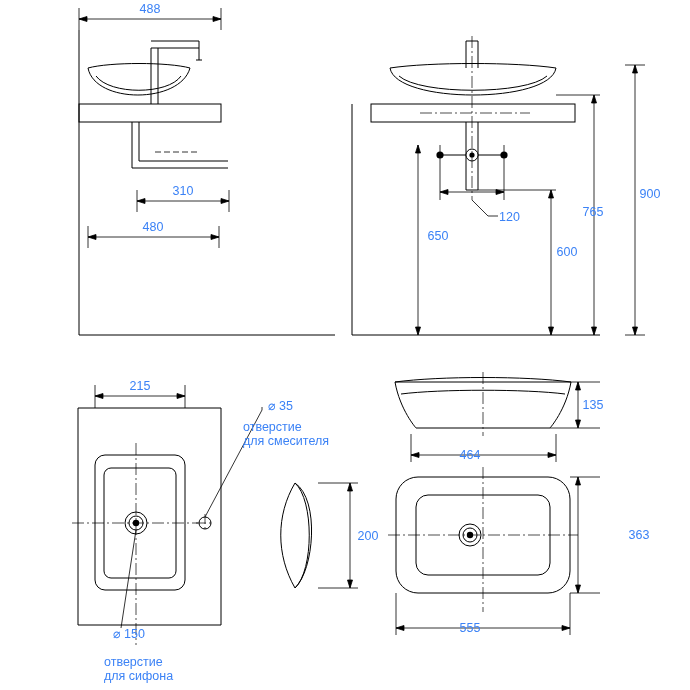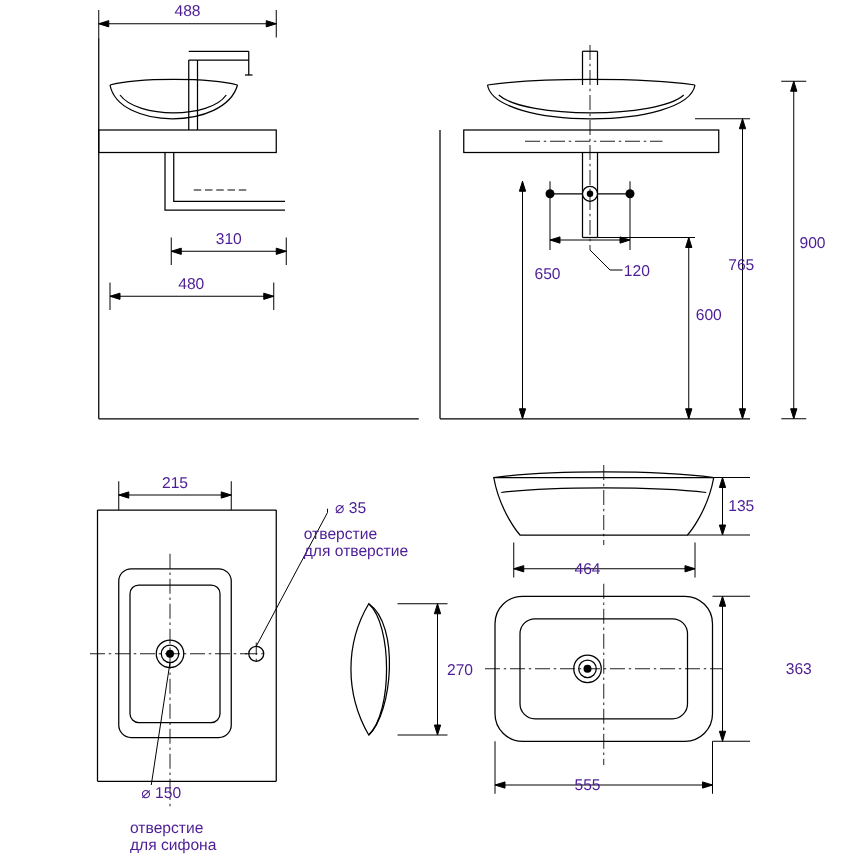--- a/index.html
+++ b/index.html
@@ -21,21 +21,21 @@
     position: absolute;
     left: 0;
     top: 0;
     width: 690px;
     height: 690px;
   }
   .lbl {
     position: absolute;
     font-family: "Liberation Sans", sans-serif;
     font-size: 12.5px;
-    color: #4c1d95;
+    color: #3b82f6;
     white-space: nowrap;
     line-height: 1.15;
   }
   .lbl.ctr {
     transform: translateX(-50%);
   }
   .note {
     font-size: 12.5px;
   }
 </style>
@@ -249,45 +249,45 @@
 
     </g>
   </svg>
 
   <div class="lbl ctr" style="left:150px; top:2px;">488</div>
   <div class="lbl ctr" style="left:183px; top:184px;text-align:center;">310</div>
   <div class="lbl ctr" style="left:153px; top:220px;">480</div>
 
   <div class="lbl ctr" style="left:634px; top:187px;padding-left:32px;">900</div>
   <div class="lbl ctr" style="left:593px; top:205px;">765</div>
-  <div class="lbl ctr" style="left:418px; top:212px;padding-left:40px;">650</div>
+  <div class="lbl ctr" style="left:418px; top:229px;padding-left:40px;">650</div>
   <div class="lbl ctr" style="left:567px; top:229px;margin-top:16px;">600</div>
   <div class="lbl" style="left:499px; top:210px;">120</div>
 
   <div class="lbl ctr" style="left:140px; top:379px;">215</div>
 
   <div class="lbl" style="left:268px; top:399px;">
     <span>⌀</span>
     <span>35</span>
   </div>
   <div class="lbl note" style="left:243px; top:420px;">
     <div>отверстие</div>
-    <div>для отверстие</div>
+    <div>для смесителя</div>
   </div>
 
   <div class="lbl" style="left:113px; top:627px;">
     <span>⌀</span>
     <span>150</span>
   </div>
   <div class="lbl note" style="left:104px; top:655px;">
     <div>отверстие</div>
     <div>для сифона</div>
   </div>
 
-  <div class="lbl ctr" style="left:368px; top:529px;">270</div>
+  <div class="lbl ctr" style="left:368px; top:529px;">200</div>
 
   <div class="lbl ctr" style="left:593px; top:398px;">135</div>
   <div class="lbl ctr" style="left:470px; top:448px;">464</div>
 
   <div class="lbl ctr" style="left:593px; top:528px;margin-left:46px;">363</div>
   <div class="lbl ctr" style="left:470px; top:621px;">555</div>
 
 </div>
 
 </body></html>

